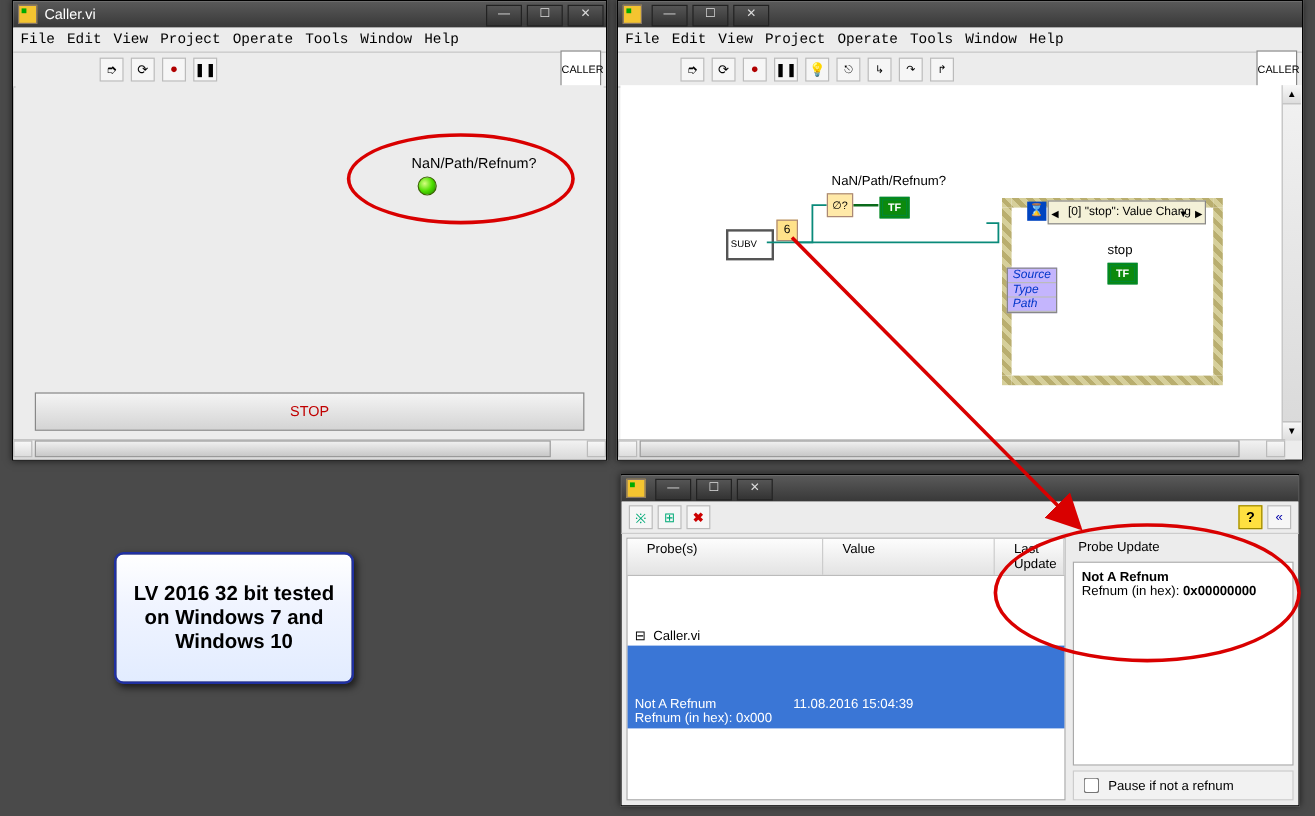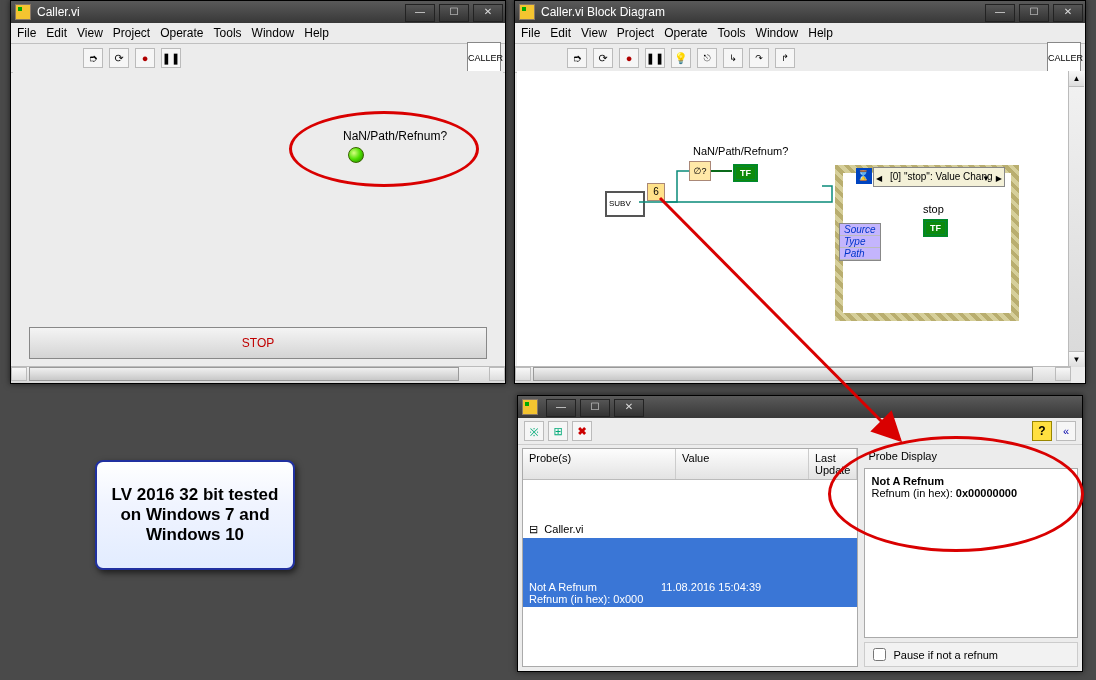--- a/index.html
+++ b/index.html
@@ -61,21 +61,21 @@
   }
   .menubar {
     height: 20px;
     background: #ececec;
     display: flex;
     align-items: center;
     padding: 0 6px;
     gap: 10px;
     border-bottom: 1px solid #c0c0c0;
   }
-  .menubar span { font-size: 12px; }
+  .menubar span { font-size: 12px; font-family: Liberation Mono, monospace; }
   .toolbar {
     height: 28px;
     background: #ececec;
     display: flex;
     align-items: center;
     padding: 0 6px;
     gap: 6px;
     border-bottom: 1px solid #c0c0c0;
     position: relative;
   }
@@ -245,21 +245,21 @@
     flex:1; display:flex; flex-direction:column;
     border:1px solid #aaa; background:#fff;
   }
   .probe-right {
     width:230px; display:flex; flex-direction:column;
   }
   .probe-hdr {
     display:flex; background:linear-gradient(to bottom,#fdfdfd,#e3e3e3);
     border-bottom:1px solid #bbb; font-size:11px;
   }
-  .probe-hdr div { padding:3px 6px; border-right:1px solid #ccc; }
+  .probe-hdr div { padding:3px 6px; border-right:1px solid #ccc;margin-left:10px; }
   .probe-row {
     display:flex; font-size:11px;
   }
   .probe-row div { padding:2px 6px;margin-top:41px; }
   .probe-row.sel { background:#3a76d6; color:#fff; }
   .probe-display {
     flex:1; border:1px solid #aaa; background:#fff; margin-top:4px;
     padding:6px; font-size:11px;
   }
   .pause-row {
@@ -308,21 +308,20 @@
     <div class="stop-btn">STOP</div>
   </div>
   <div class="scrollbar-h" style="right:0;">
     <div class="scroll-thumb" style="left:18px; width:430px;"></div>
   </div>
 </div>
 
 <div class="window" style="left:514px; top:0px; width:570px; height:382px;">
   <div class="titlebar">
     <div class="tb-icon"></div>
-    <div class="title">Caller.vi Block Diagram</div>
     <div class="winbtns">
       <div class="winbtn">—</div>
       <div class="winbtn">☐</div>
       <div class="winbtn">✕</div>
     </div>
   </div>
   <div class="menubar">
     <span>File</span>
     <span>Edit</span>
     <span>View</span>
@@ -417,21 +416,21 @@
         <div style="width:120px"></div>
           <div style="flex:1"></div>
       </div>
       <div class="probe-row sel">
         <div style="width:120px; white-space:pre-line;">Not A Refnum
 Refnum (in hex): 0x000</div>
         <div style="flex:1">11.08.2016 15:04:39</div>
       </div>
     </div>
     <div class="probe-right">
-      <div style="font-size:11px; padding:2px 4px;">Probe Display</div>
+      <div style="font-size:11px; padding:2px 4px;">Probe Update</div>
       <div class="probe-display">
         <div style="font-weight:bold;">Not A Refnum</div>
         <div><span>Refnum (in hex):</span> <b>0x00000000</b></div>
       </div>
       <div class="pause-row">
         <input type="checkbox" style="">
         <span>Pause if not a refnum</span>
       </div>
     </div>
   </div>

